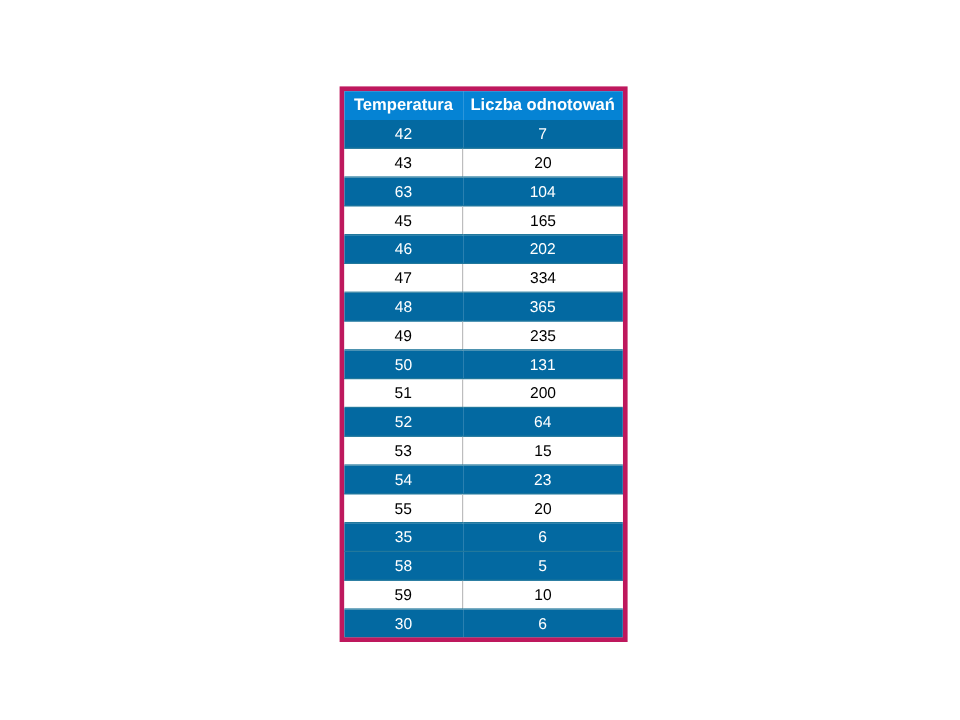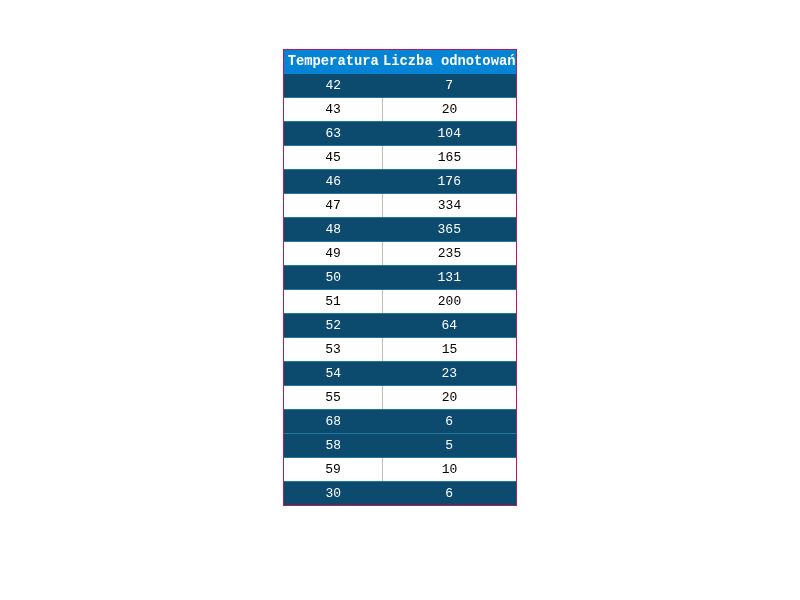--- a/index.html
+++ b/index.html
@@ -1,34 +1,34 @@
 <!DOCTYPE html>
 <html><head>
 <meta charset="utf-8">
 <title>Tabela</title>
 <style>
   html, body { margin:0; padding:0; }
   body { width:800px; height:600px; background:#ffffff; overflow:hidden;
          font-family:"Liberation Sans", sans-serif;
          -webkit-font-smoothing:antialiased; }
 
-  .table-wrap { position:absolute; left:283px; top:49px; width:232px;
-                border:1px solid #be185d;font-family:Liberation Mono, monospace; }
+  .table-wrap { position:absolute; left:283px; top:72px; width:232px;
+                border:4px solid #be185d; }
   table.freq { border-collapse:collapse; border-spacing:0; width:232px; }
   table.freq th, table.freq td { padding:0; text-align:center; }
 
   table.freq thead th { background:#0583d4; color:#ffffff; font-weight:bold;
                         font-size:13.8px; height:23px; line-height:23px;
                         padding-bottom:1px; }
 
   table.freq tbody td { font-size:13px; height:23px; line-height:23px;
                         border-bottom:1px solid #22789c; }
   table.freq tbody tr:last-child td { border-bottom:none; }
 
-  table.freq tbody tr.band-on td  { background:#0c4a6e; color:#ffffff; }
+  table.freq tbody tr.band-on td  { background:#0369a1; color:#ffffff; }
   table.freq tbody tr.band-off td { background:#ffffff; color:#000000; }
   table.freq tbody tr.band-off td.col-0 { border-right:1px solid #bdbdbe;margin-top:21px; }
 
   .col-0 { width:98px; }
   .col-1 { width:133px; }
 </style>
 </head>
 <body>
 
 <div class="table-wrap">
@@ -51,21 +51,21 @@
         <tr class="band-on">
           <td class="col-0">63</td>
           <td class="col-1">104</td>
         </tr>
         <tr class="band-off">
           <td class="col-0">45</td>
           <td class="col-1">165</td>
         </tr>
         <tr class="band-on">
           <td class="col-0">46</td>
-          <td class="col-1">176</td>
+          <td class="col-1">202</td>
         </tr>
         <tr class="band-off">
           <td class="col-0">47</td>
           <td class="col-1">334</td>
         </tr>
         <tr class="band-on">
           <td class="col-0">48</td>
           <td class="col-1">365</td>
         </tr>
         <tr class="band-off">
@@ -90,21 +90,21 @@
         </tr>
         <tr class="band-on">
           <td class="col-0">54</td>
           <td class="col-1">23</td>
         </tr>
         <tr class="band-off">
           <td class="col-0">55</td>
           <td class="col-1">20</td>
         </tr>
         <tr class="band-on">
-          <td class="col-0">68</td>
+          <td class="col-0">35</td>
           <td class="col-1">6</td>
         </tr>
         <tr class="band-on">
           <td class="col-0">58</td>
           <td class="col-1">5</td>
         </tr>
         <tr class="band-off">
           <td class="col-0">59</td>
           <td class="col-1">10</td>
         </tr>

